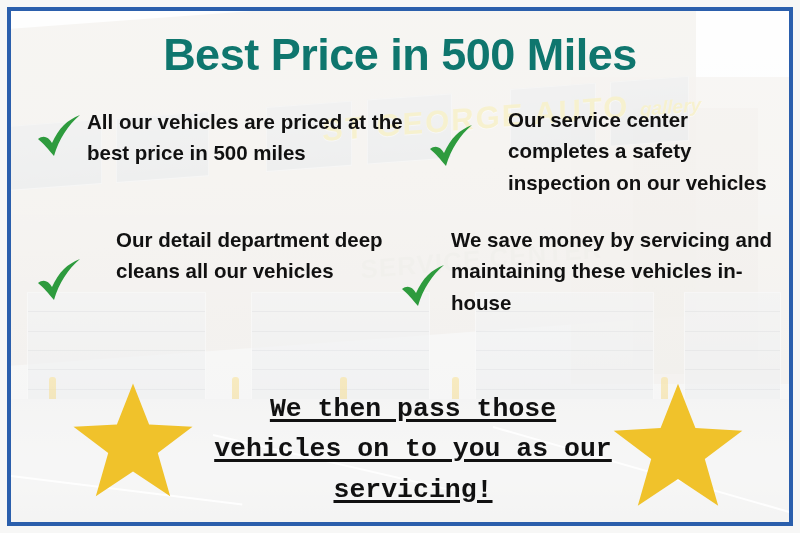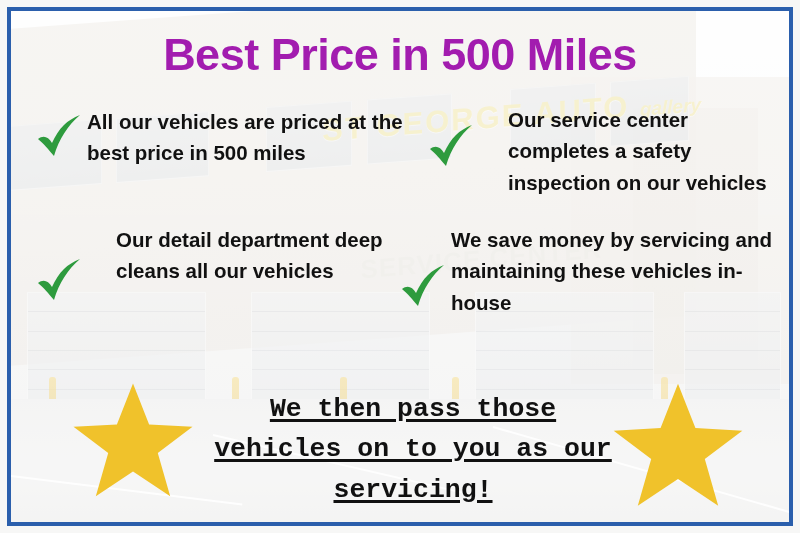--- a/index.html
+++ b/index.html
@@ -117,21 +117,21 @@
   }
   .veil{
     position:absolute;inset:0;
     background:rgba(255,255,255,.55);
   }
   
   .content{position:absolute;inset:0;}
   .title{
     position:absolute;left:0;top:20px;width:100%;
     text-align:center;
-    font-size:45px;font-weight:bold;color:#a21caf;
+    font-size:45px;font-weight:bold;color:#0f766e;
     letter-spacing:-0.5px;
     line-height:1.05;
   }
   .grid{
     position:absolute;left:22px;top:93px;width:756px;
   }
   .row{display:flex;}
   .cell{
     display:flex;align-items:flex-start;
     box-sizing:border-box;

